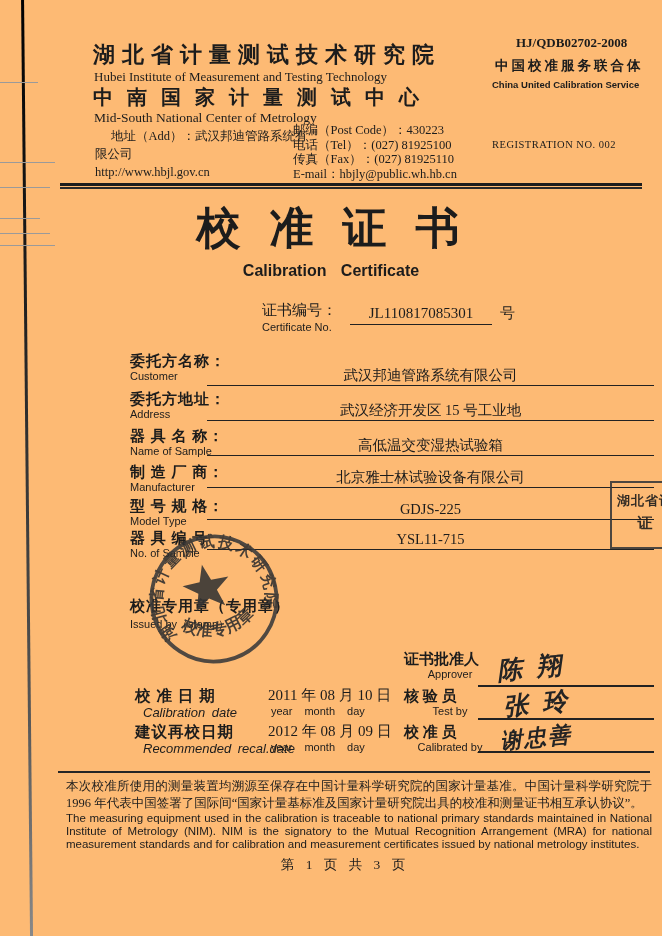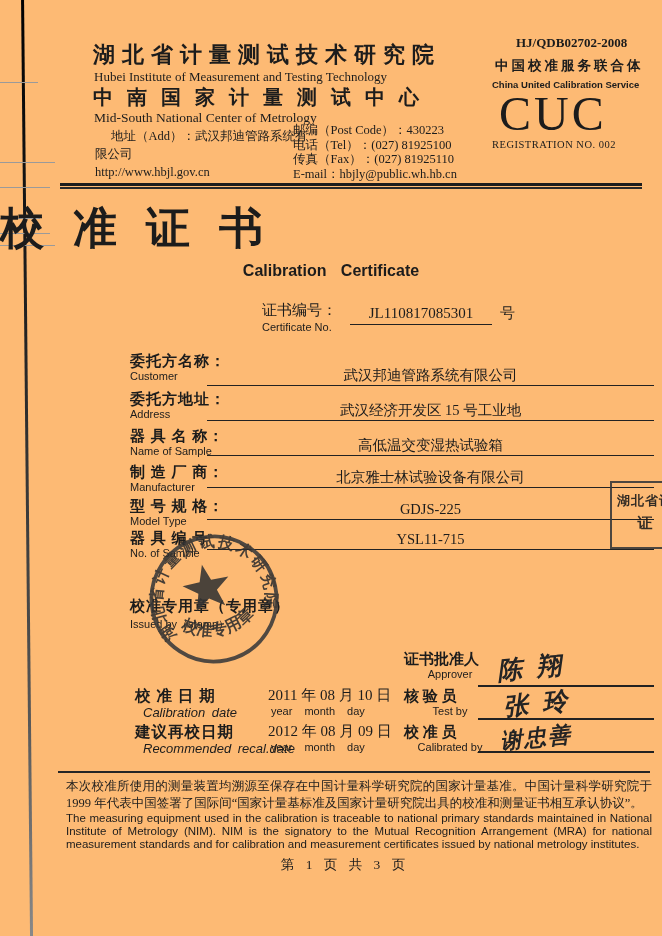--- a/index.html
+++ b/index.html
@@ -25,21 +25,21 @@
   .website{left:95px;top:165px;font-size:12.5px;}
   .contact{left:293px;top:123px;font-size:12.5px;line-height:14.5px;width:240px;}
   .doc-code{left:516px;top:35px;font-size:13px;}
   .union-cn{left:495px;top:57px;font-size:13.5px;letter-spacing:3px;}
   .union-en{left:492px;top:79px;font-size:9.5px;}
   .cuc{left:499px;top:86px;font-size:48px;letter-spacing:3px;}
   .reg{left:492px;top:139px;font-size:10.5px;letter-spacing:0.5px;}
   .hdr-rule{left:60px;top:183px;width:582px;height:1px;
     border-top:3px solid #1d1d1d;border-bottom:2px solid #2a2a2a;}
   
-  .title-cn{left:0;top:199px;width:662px;font-size:44px;
+  .title-cn{left:0;top:199px;width:662px;text-align:center;font-size:44px;
     letter-spacing:6px;word-spacing:6px;}
   .title-en{left:0;top:262px;width:662px;text-align:center;font-size:16px;word-spacing:10px;}
   
   .certno-cn{left:262px;top:301px;font-size:15px;}
   .certno-en{left:262px;top:321px;font-size:11px;}
   .certno-val{left:350px;top:305px;width:142px;text-align:center;font-size:15px;
     border-bottom:1.5px solid #222;padding-bottom:2px;}
   .certno-suffix{left:500px;top:304px;font-size:15px;}
   
   .flabel{left:130px;font-size:15px;font-weight:bold;letter-spacing:1px;}
@@ -95,21 +95,20 @@
   <div class="abs contact">
     <div>邮编（Post Code）：430223</div>
     <div>电话（Tel）：(027) 81925100</div>
     <div>传真（Fax）：(027) 81925110</div>
     <div>E-mail：hbjly@public.wh.hb.cn</div>
   </div>
 
   <div class="abs doc-code b">HJ/QDB02702-2008</div>
   <div class="abs union-cn b">中国校准服务联合体</div>
   <div class="abs union-en b sans">China United Calibration Service</div>
-  <div class="abs cuc">CUC</div>
   <div class="abs reg">REGISTRATION NO. 002</div>
 
   <div class="abs hdr-rule"></div>
 
   <div class="abs title-cn b">校 准 证 书</div>
   <div class="abs title-en b sans">Calibration  Certificate</div>
 
   <div class="abs certno-cn">证书编号：</div>
   <div class="abs certno-en sans">Certificate No.</div>
   <div class="abs certno-val">JL110817085301</div>
@@ -190,21 +189,21 @@
     <div class="abs dsub sans" style="top:705px;">year month day</div>
   </div>
   <div>
     <div class="abs dlabel" style="top:722px;">建议再校日期</div>
     <div class="abs dlabel-en sans" style="top:741px;">Recommended recal.date</div>
     <div class="abs dval" style="top:722px;">2012 年 08 月 09 日</div>
     <div class="abs dsub sans" style="top:741px;">year month day</div>
   </div>
 
   <div class="abs trace-rule"></div>
-  <div class="abs trace-cn">本次校准所使用的测量装置均溯源至保存在中国计量科学研究院的国家计量基准。中国计量科学研究院于 1999 年代表中国签署了国际间“国家计量基标准及国家计量研究院出具的校准和测量证书相互承认协议”。</div>
+  <div class="abs trace-cn">本次校准所使用的测量装置均溯源至保存在中国计量科学研究院的国家计量基准。中国计量科学研究院于 1996 年代表中国签署了国际间“国家计量基标准及国家计量研究院出具的校准和测量证书相互承认协议”。</div>
   <div class="abs trace-en sans">The measuring equipment used in the calibration is traceable to national primary standards maintained in National Institute of Metrology (NIM). NIM is the signatory to the Mutual Recognition Arrangement (MRA) for national measurement standards and for calibration and measurement certificates issued by national metrology institutes.</div>
 
   <div class="abs footer">第 1 页 共 3 页</div>
 
   <div class="abs side-stamp">
     <div class="l1">湖北省计</div>
     <div class="l2">证</div>
   </div>
 
 </div>

